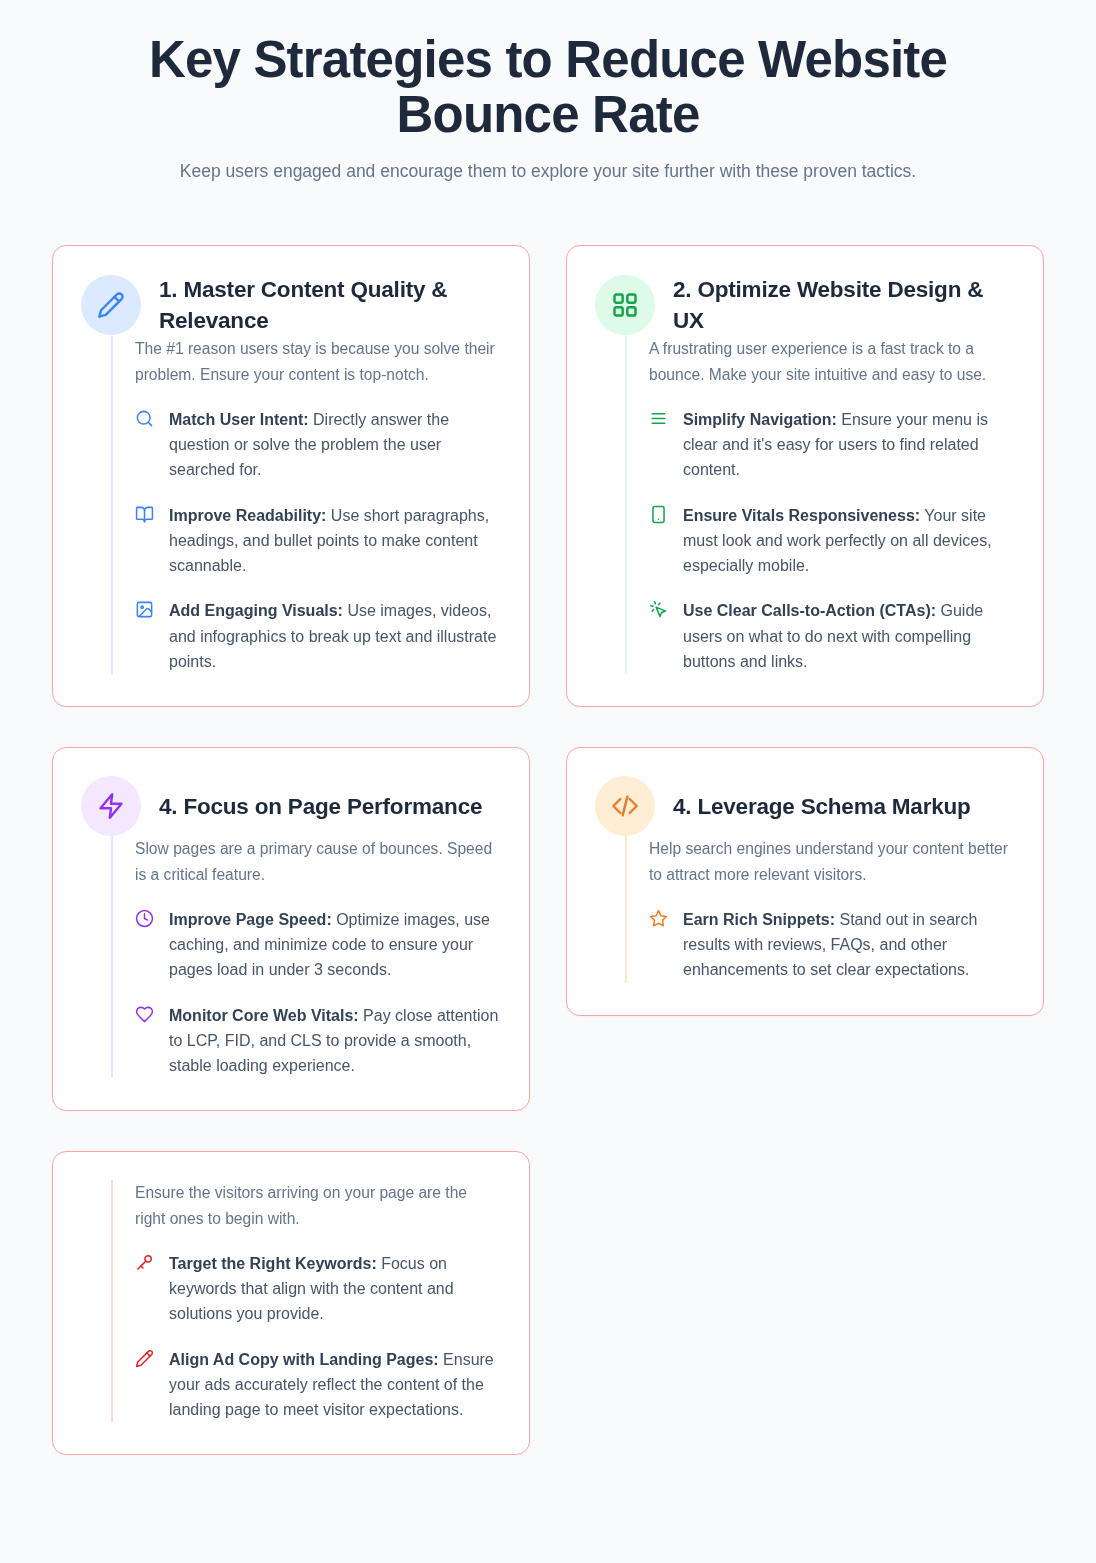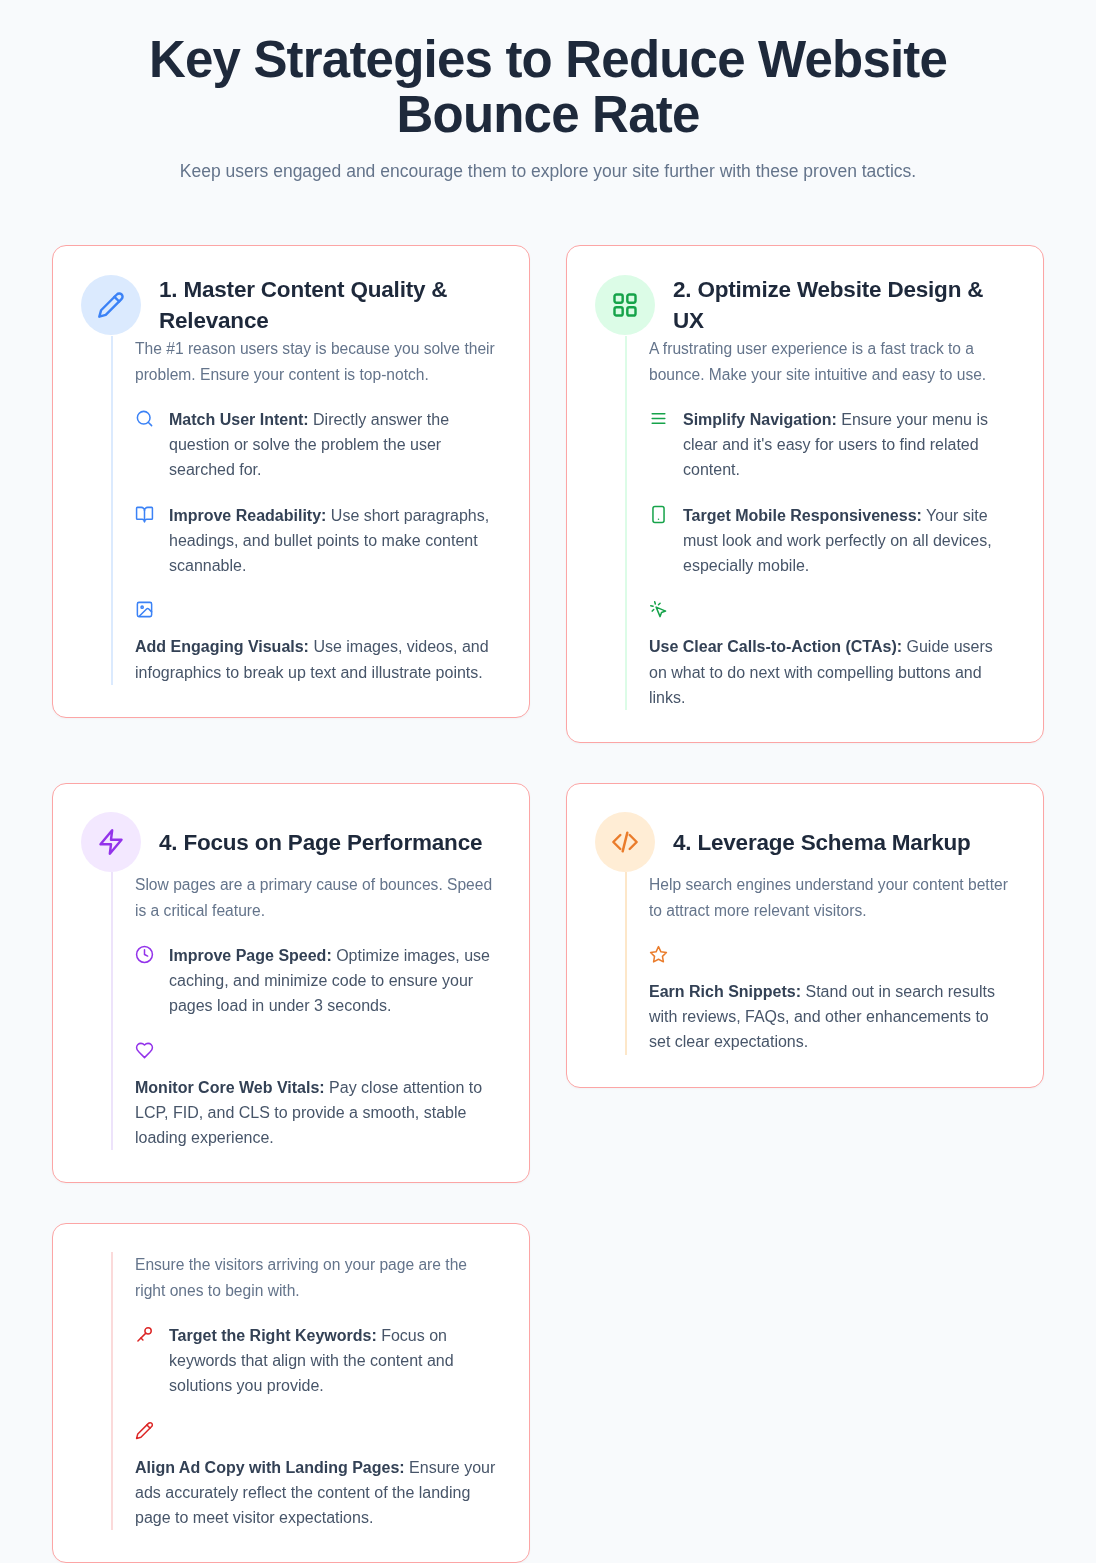--- a/index.html
+++ b/index.html
@@ -98,21 +98,21 @@
     color: #64748b;
   }
 
   .points { list-style: none; margin-top: 20px; }
   .point {
     display: flex;
     gap: 15px;
     align-items: flex-start;
     margin-bottom: 20px;
   }
-  .point:last-child { margin-bottom: 0; flex-direction: column; }
+  .point:last-child { margin-bottom: 0; }
 
   .point-icon {
     flex: 0 0 auto;
     width: 19px;
     height: 19px;
     margin-top: 2px;
   }
   .point-icon svg { width: 19px; height: 19px; display: block; }
 
   .point-text {
@@ -214,21 +214,21 @@
               </span>
               <span class="point-text"><b>Simplify Navigation:</b><span> Ensure your menu is clear and it's easy for users to find related content.</span></span>
             </li>
             <li class="point">
               <span class="point-icon">
                 <svg viewBox="0 0 24 24" fill="none" stroke="#16a34a" stroke-width="1.9" stroke-linecap="round" stroke-linejoin="round">
                   <rect width="14" height="20" x="5" y="2" rx="2.5"></rect>
                   <path d="M12 18h.01"></path>
                 </svg>
               </span>
-              <span class="point-text"><b>Target Mobile Responsiveness:</b><span> Your site must look and work perfectly on all devices, especially mobile.</span></span>
+              <span class="point-text"><b>Ensure Vitals Responsiveness:</b><span> Your site must look and work perfectly on all devices, especially mobile.</span></span>
             </li>
             <li class="point">
               <span class="point-icon">
                 <svg viewBox="0 0 24 24" fill="none" stroke="#16a34a" stroke-width="1.9" stroke-linecap="round" stroke-linejoin="round">
                   <path d="M9 9l5 12 1.8-5.2L21 14Z"></path>
                   <path d="M7.2 2.2 8 5.1"></path>
                   <path d="m5.1 8-2.9-.8"></path>
                   <path d="M14 4.1 12 6"></path>
                   <path d="m6 12-1.9 2"></path>
                 </svg>

